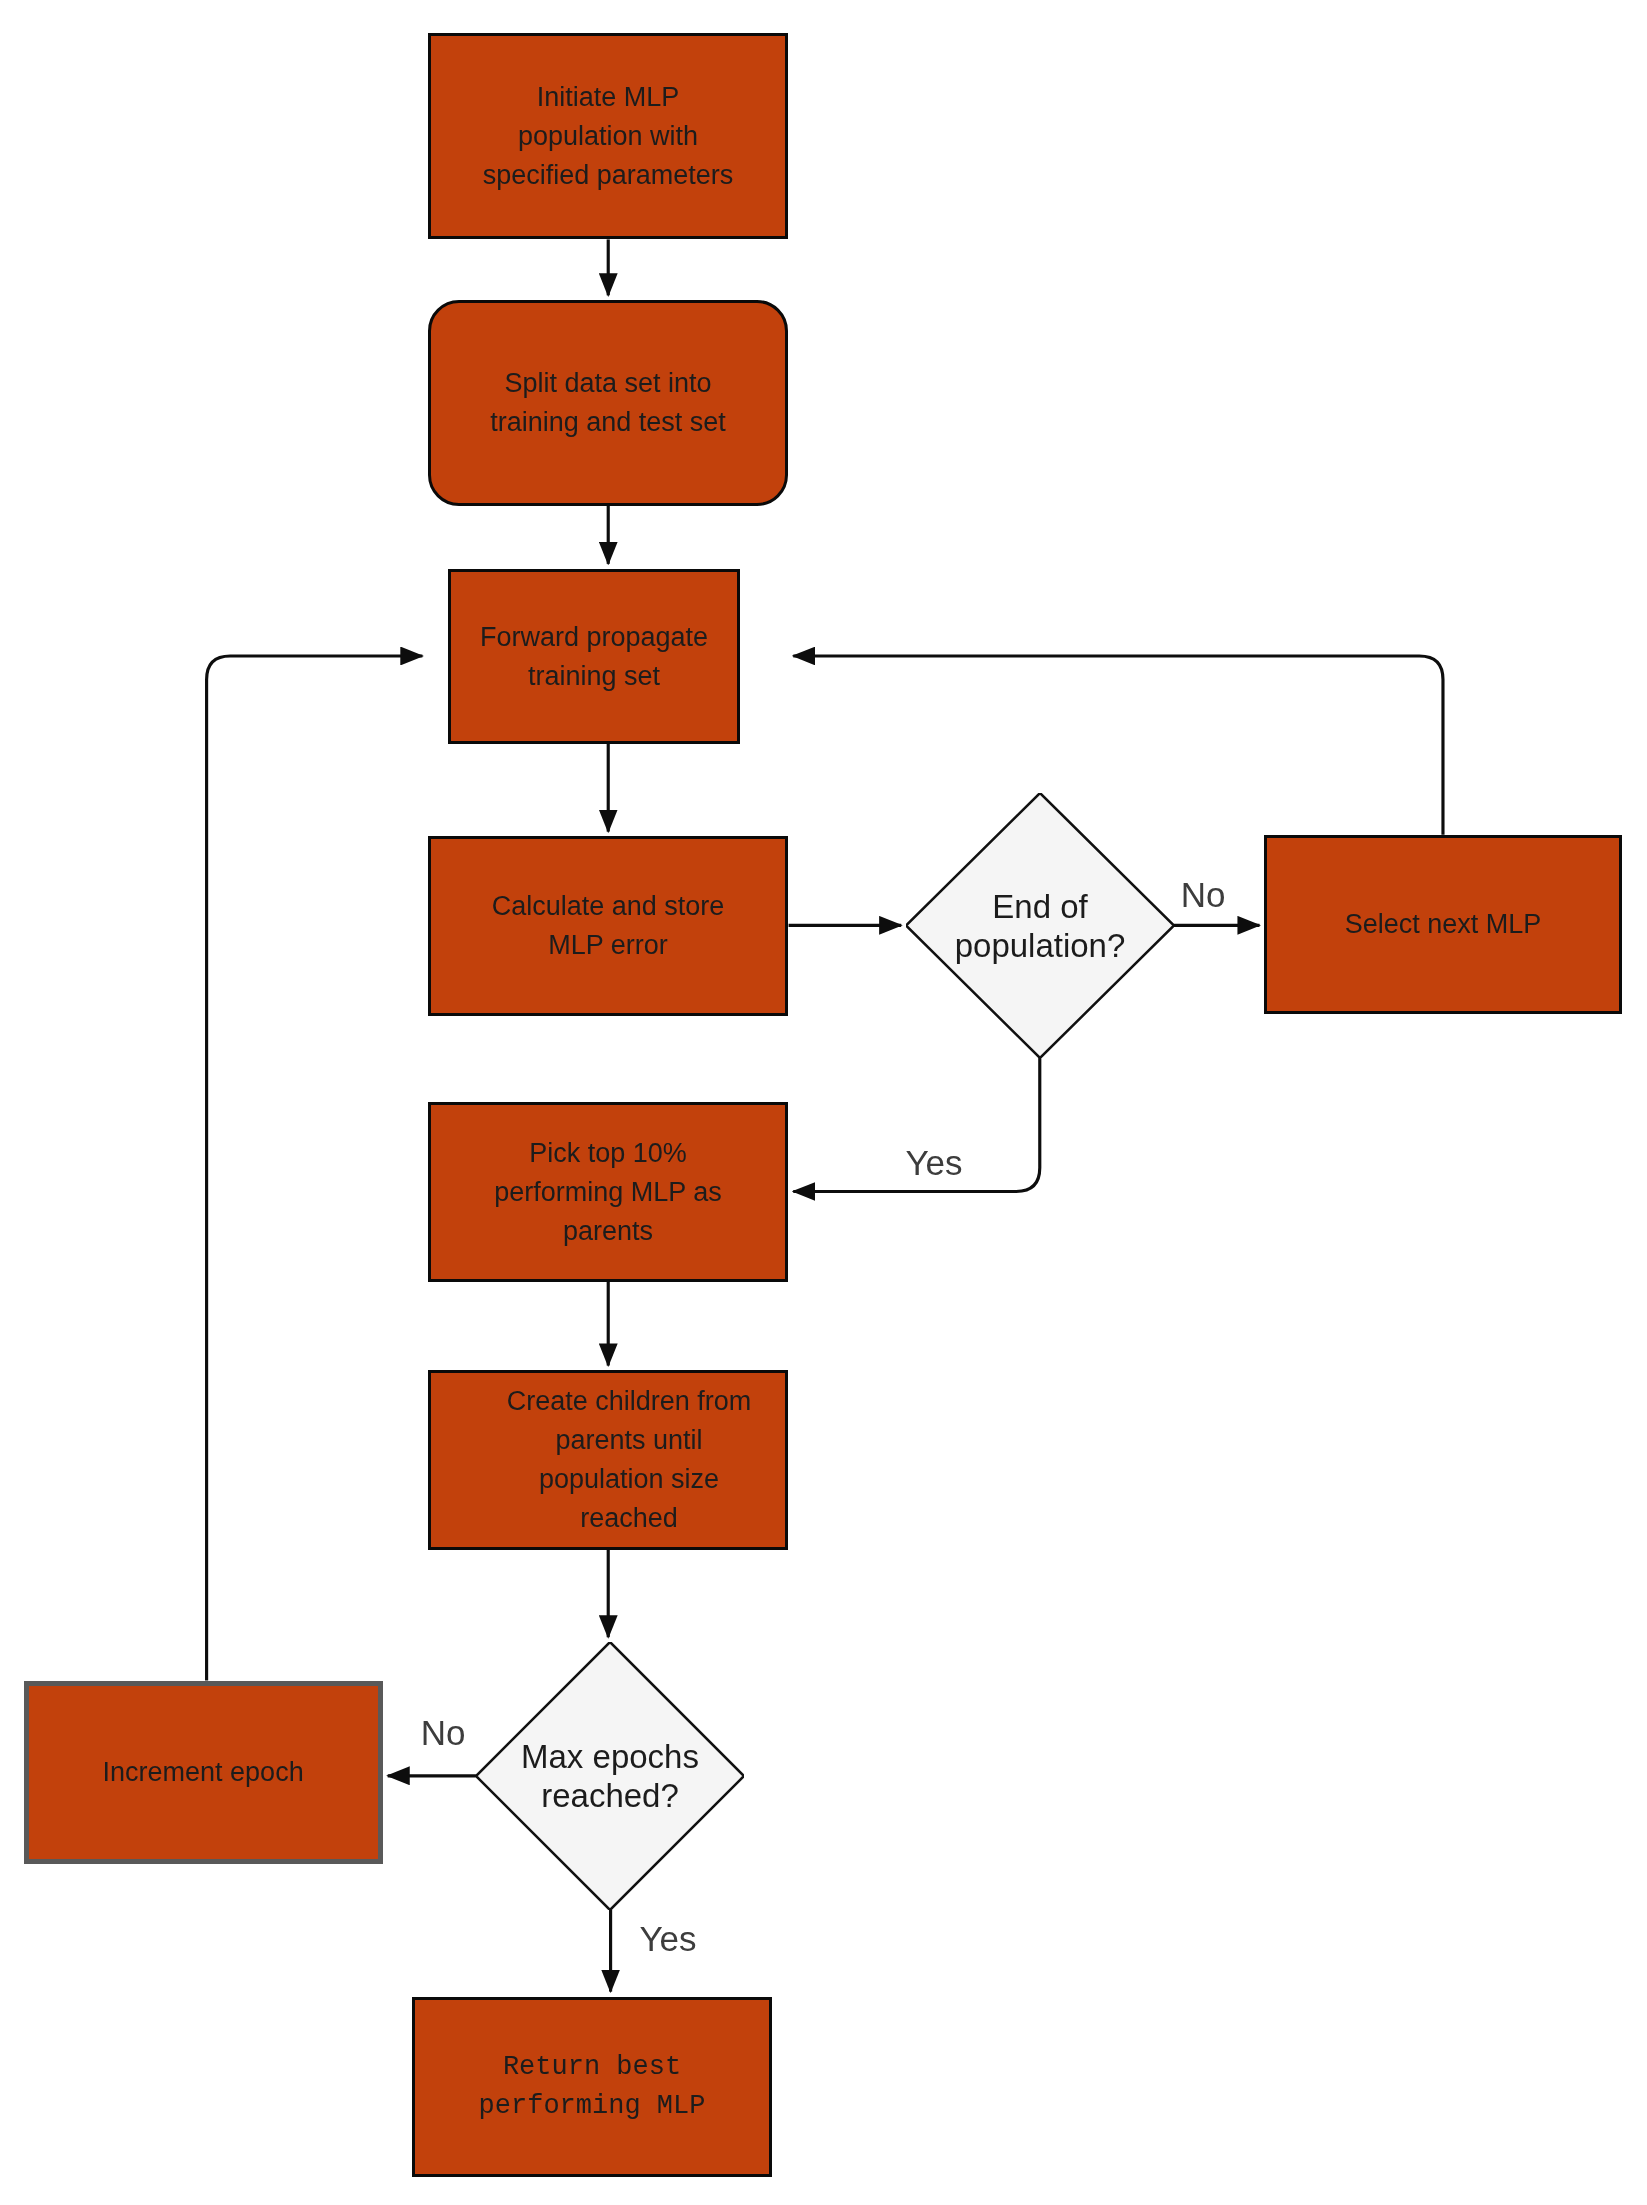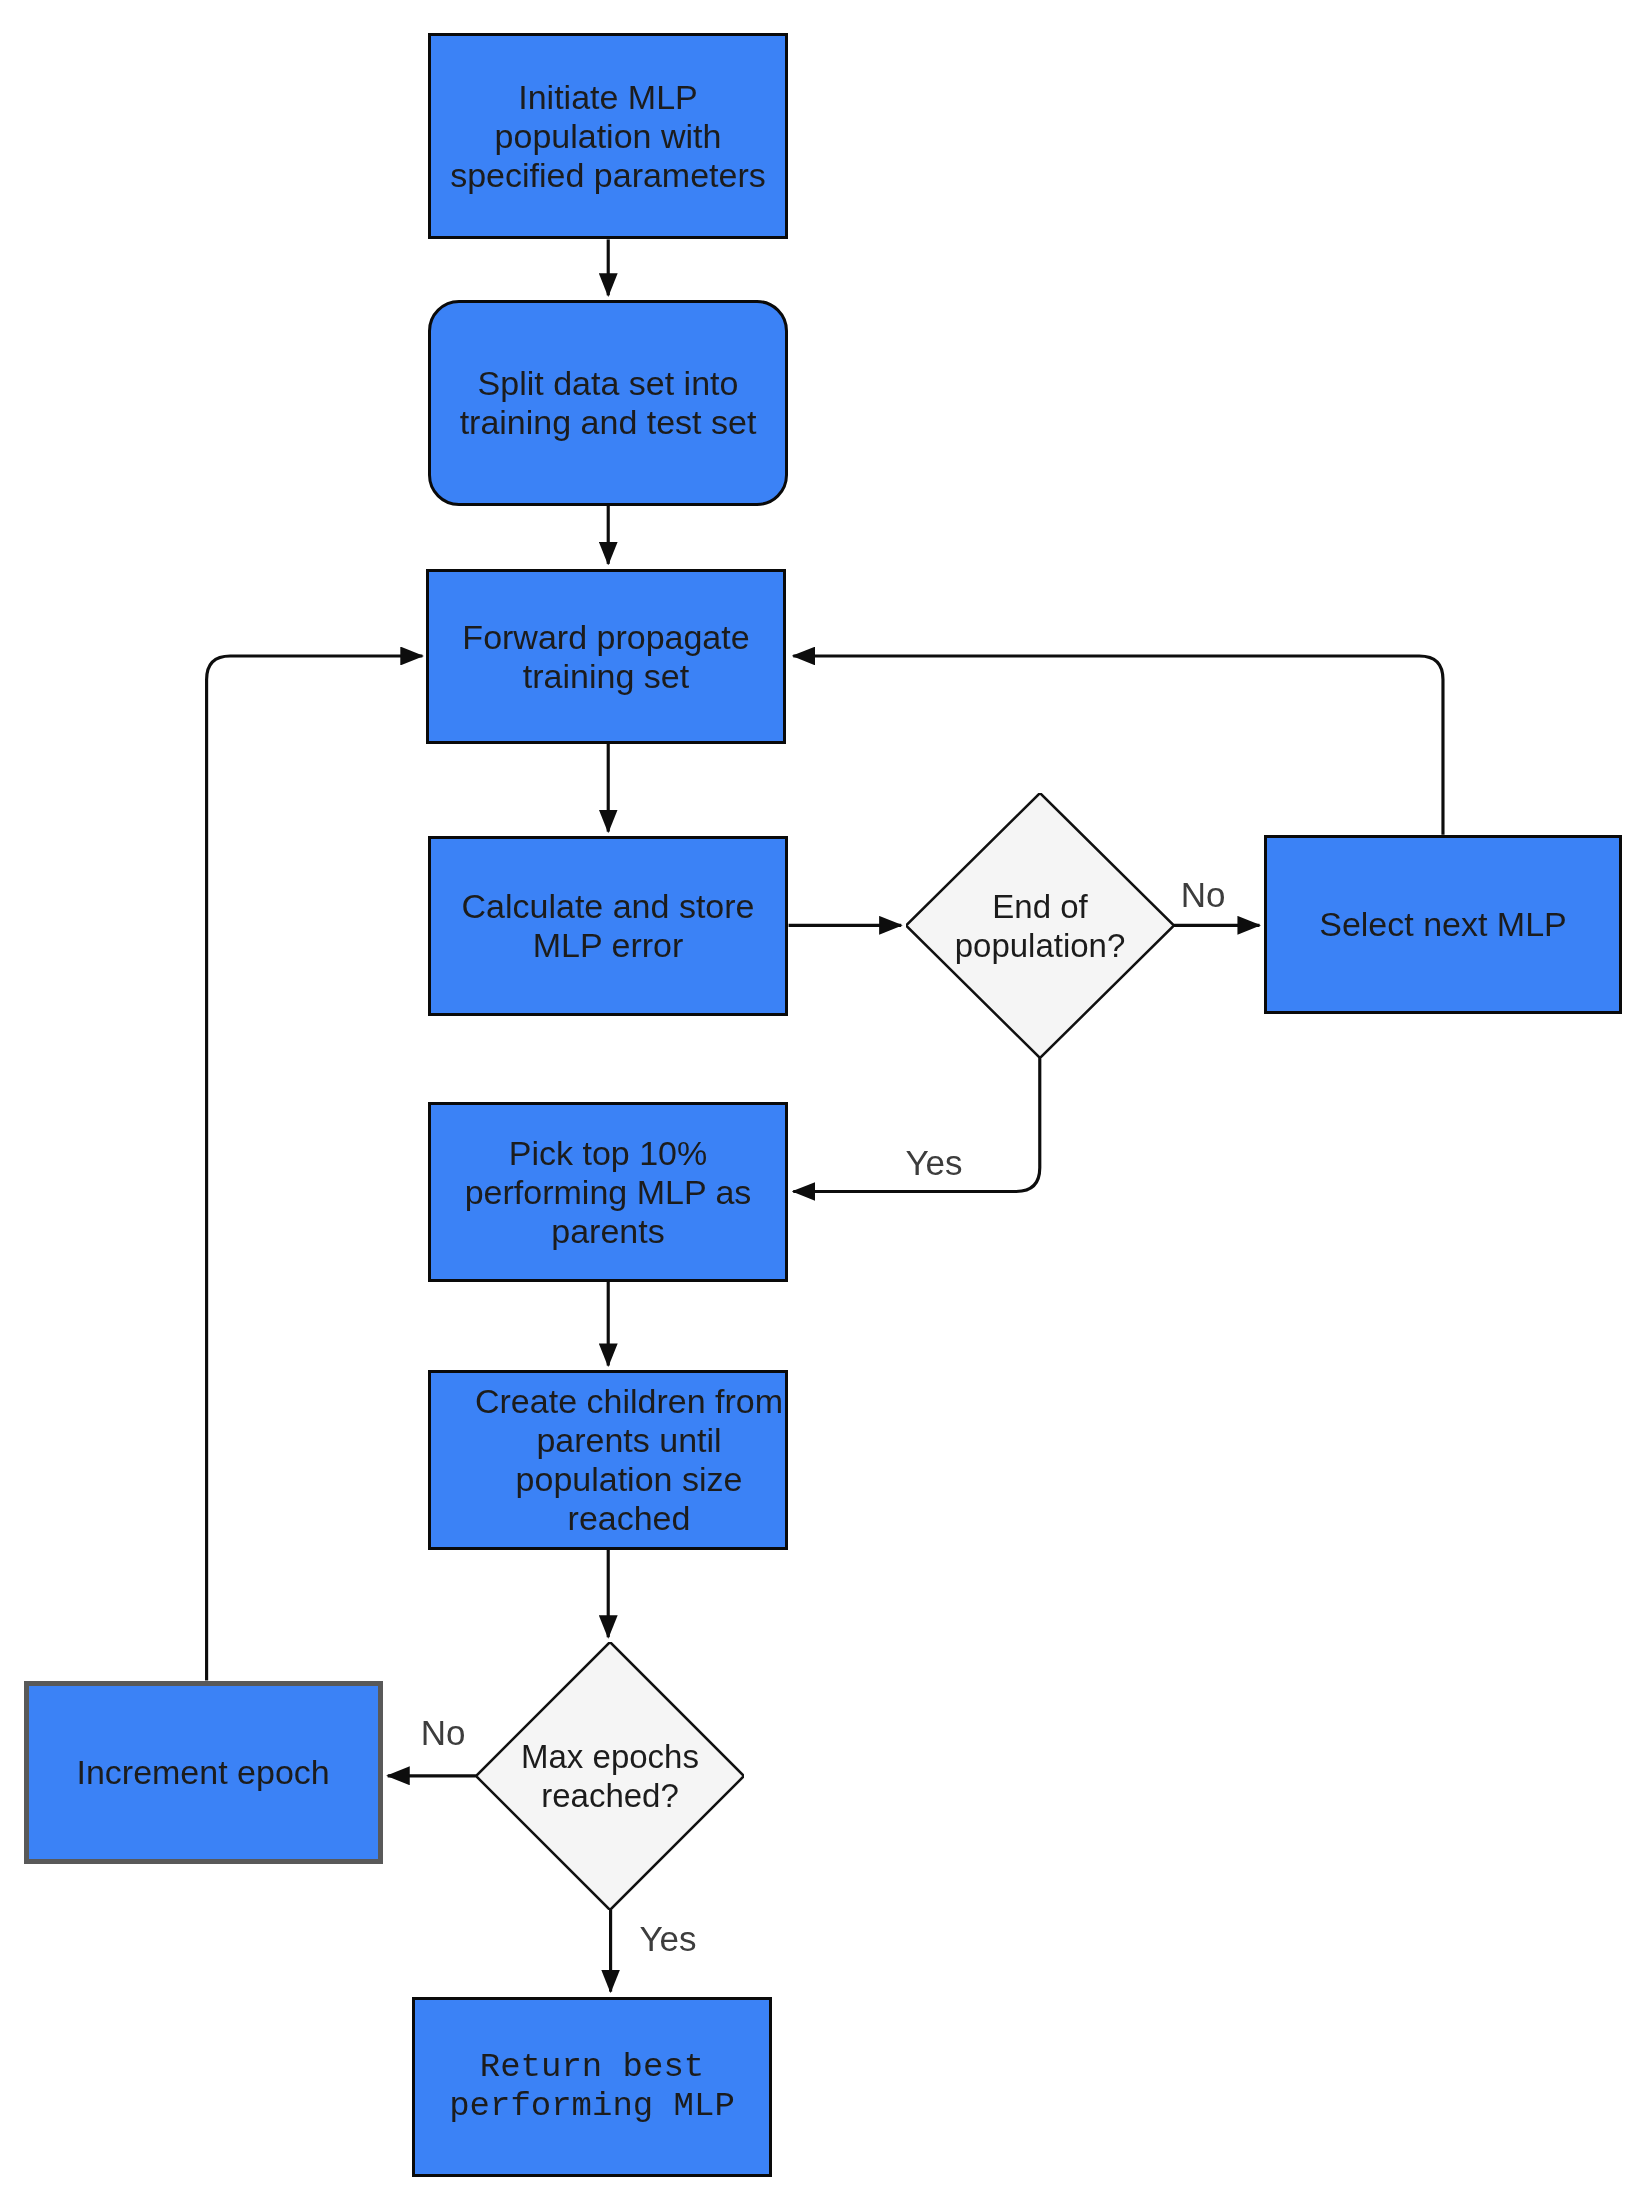--- a/index.html
+++ b/index.html
@@ -3,23 +3,23 @@
 <meta charset="utf-8">
 <style>
   html,body{margin:0;padding:0;background:#ffffff;}
   #canvas{
     position:relative;width:1648px;height:2205px;background:#ffffff;
     font-family:"Liberation Sans",sans-serif;overflow:hidden;
   }
   #edges{position:absolute;left:0;top:0;width:1648px;height:2205px;}
   .edge{fill:none;stroke:#0d0d0d;stroke-width:4;}
   .node{
-    position:absolute;box-sizing:border-box;background:#3b82f6;border:3.2px solid #0a0a0a;
+    position:absolute;box-sizing:border-box;background:#c2410c;border:3.2px solid #0a0a0a;
     display:flex;flex-direction:column;align-items:center;justify-content:center;
-    text-align:center;color:#1c1c1c;font-size:34px;line-height:39px;
+    text-align:center;color:#1c1c1c;font-size:27px;line-height:39px;
   }
   .node .line{display:block;}
   .node.increment{border:5.5px solid #595959;}
   .diamond{position:absolute;}
   .diamond svg.shape{position:absolute;left:0;top:0;width:100%;height:100%;display:block;}
   .diamond polygon{fill:#f5f5f5;stroke:#111111;stroke-width:2.5;vector-effect:non-scaling-stroke;}
   .dlabel{
     position:absolute;left:0;top:0;right:0;bottom:0;
     display:flex;flex-direction:column;align-items:center;justify-content:center;
     text-align:center;color:#1c1c1c;font-size:33px;line-height:39px;
@@ -58,21 +58,21 @@
     <span class="line">Initiate MLP</span>
     <span class="line">population with</span>
     <span class="line">specified parameters</span>
   </div>
 
   <div class="node" style="left:428px;top:300px;width:360px;height:206px;border-radius:31px;">
     <span class="line">Split data set into</span>
     <span class="line">training and test set</span>
   </div>
 
-  <div class="node" style="left:426px;top:569px;width:360px;height:175px;">
+  <div class="node" style="left:448px;top:569px;width:292px;height:175px;">
     <span class="line">Forward propagate</span>
     <span class="line">training set</span>
   </div>
 
   <div class="node" style="left:428px;top:836px;width:360px;height:180px;">
     <span class="line">Calculate and store</span>
     <span class="line">MLP error</span>
   </div>
 
   <div class="node" style="left:1264px;top:835px;width:358px;height:179px;">

